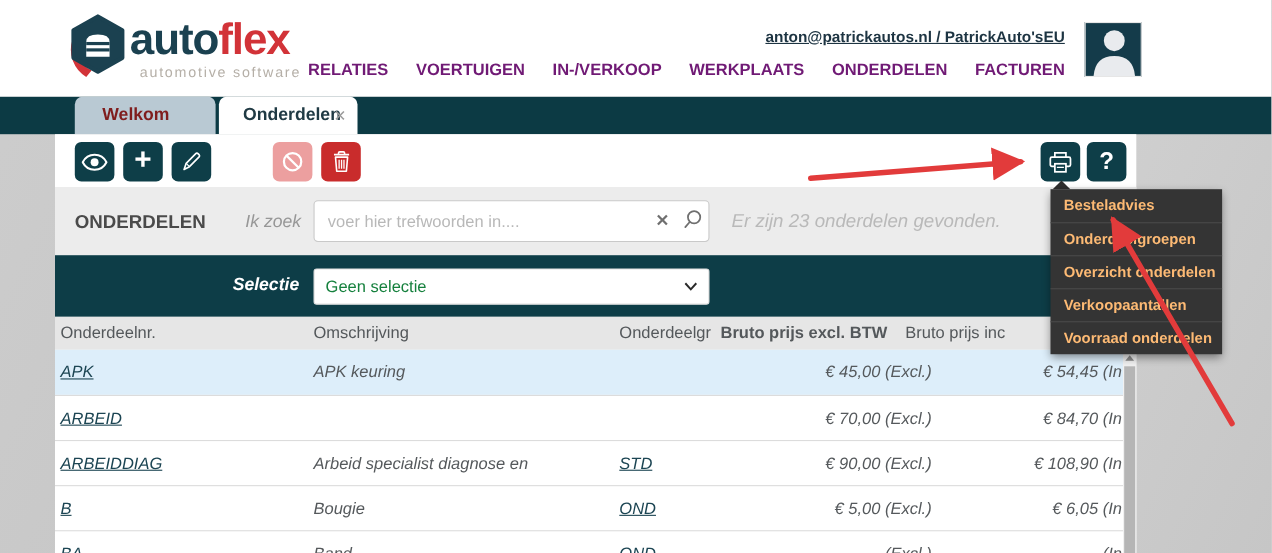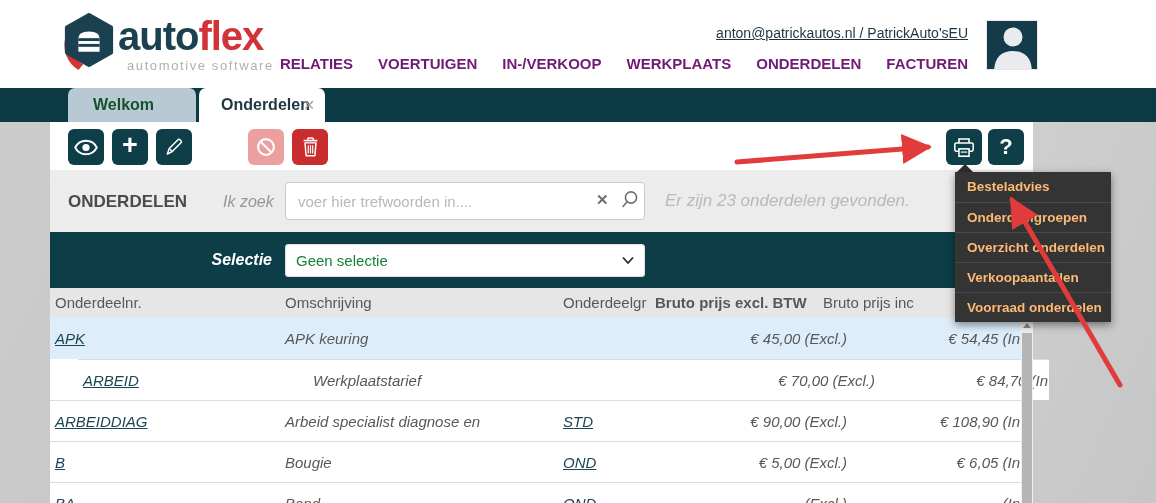--- a/index.html
+++ b/index.html
@@ -10,30 +10,30 @@
 
   
   .top-header{left:0;top:0;width:1156px;height:88px;background:#ffffff;}
   .logo-icon{left:62px;top:12px;width:54px;height:60px;}
   .logo-text{left:118px;top:14px;font-size:40px;font-weight:bold;letter-spacing:-1px;line-height:44px;}
   .logo-auto{color:#1b4150;}
   .logo-flex{color:#d23338;}
   .logo-tag{left:127px;top:58px;font-size:13px;color:#b5afa7;letter-spacing:1.6px;}
   .main-nav{left:280px;top:55px;width:688px;display:flex;justify-content:space-between;}
   .main-nav .nav-item{font-size:15px;font-weight:bold;color:#701a75;cursor:pointer;white-space:nowrap;}
-  .account-link{top:25px;right:188px;font-size:14px;font-weight:normal;color:#1d3442;
+  .account-link{top:25px;right:188px;font-size:14px;font-weight:bold;color:#1d3442;
                 text-decoration:underline;cursor:pointer;}
   .avatar{left:986px;top:20px;width:52px;height:50px;background:#143b4a;overflow:hidden;
           border:1px solid #e6e6e6;}
 
   
   .tab-bar{left:0;top:88px;width:1156px;height:34px;background:#0c3a44;}
   .tab{position:absolute;top:0;height:34px;line-height:34px;font-size:16px;font-weight:bold;
        border-radius:7px 7px 0 0;cursor:pointer;}
-  .tab-welkom{left:68px;width:128px;background:#b9c9d3;color:#14532d;padding-left:25px;}
+  .tab-welkom{left:68px;width:128px;background:#b9c9d3;color:#7f1d1d;padding-left:25px;}
   .tab-onderdelen{left:199px;width:126px;background:#ffffff;color:#203a44;padding-left:22px;}
   .tab-close{position:absolute;right:10px;top:0;color:#9b9b9b;font-size:14px;font-weight:normal;cursor:pointer;}
 
   
   .panel{left:50px;top:122px;width:983px;height:381px;background:#ffffff;}
 
   
   .tbtn{width:36px;height:36px;border-radius:6px;background:#0e3e48;border:none;cursor:pointer;
         display:flex;align-items:center;justify-content:center;color:#fff;padding:0;}
   .tbtn.disabled{background:#ec9f9f;cursor:default;}
@@ -213,23 +213,22 @@
     <div class="th" style="left:773px;">Bruto prijs inc</div>
   </div>
 
   <div class="row alt-highlight first abs" style="top:318px;">
     <div class="cell c-nr"><span class="link">APK</span></div>
     <div class="cell c-oms">APK keuring</div>
     <div class="cell c-grp"><span class="link"></span></div>
     <div class="cell c-excl">€ 45,00  (Excl.)</div>
     <div class="cell c-incl">€ 54,45  (In</div>
   </div>
-  <div class="row abs" style="top:359px;margin-left:28px;">
+  <div class="row abs" style="top:359px;">
     <div class="cell c-nr"><span class="link">ARBEID</span></div>
-    <div class="cell c-oms">Werkplaatstarief</div>
     <div class="cell c-grp"><span class="link"></span></div>
     <div class="cell c-excl">€ 70,00  (Excl.)</div>
     <div class="cell c-incl">€ 84,70  (In</div>
   </div>
   <div class="row abs" style="top:400px;">
     <div class="cell c-oms">Arbeid specialist diagnose en</div>
     <div class="cell c-nr"><span class="link">ARBEIDDIAG</span></div>
     <div class="cell c-grp"><span class="link">STD</span></div>
     <div class="cell c-excl">€ 90,00  (Excl.)</div>
     <div class="cell c-incl">€ 108,90  (In</div>

